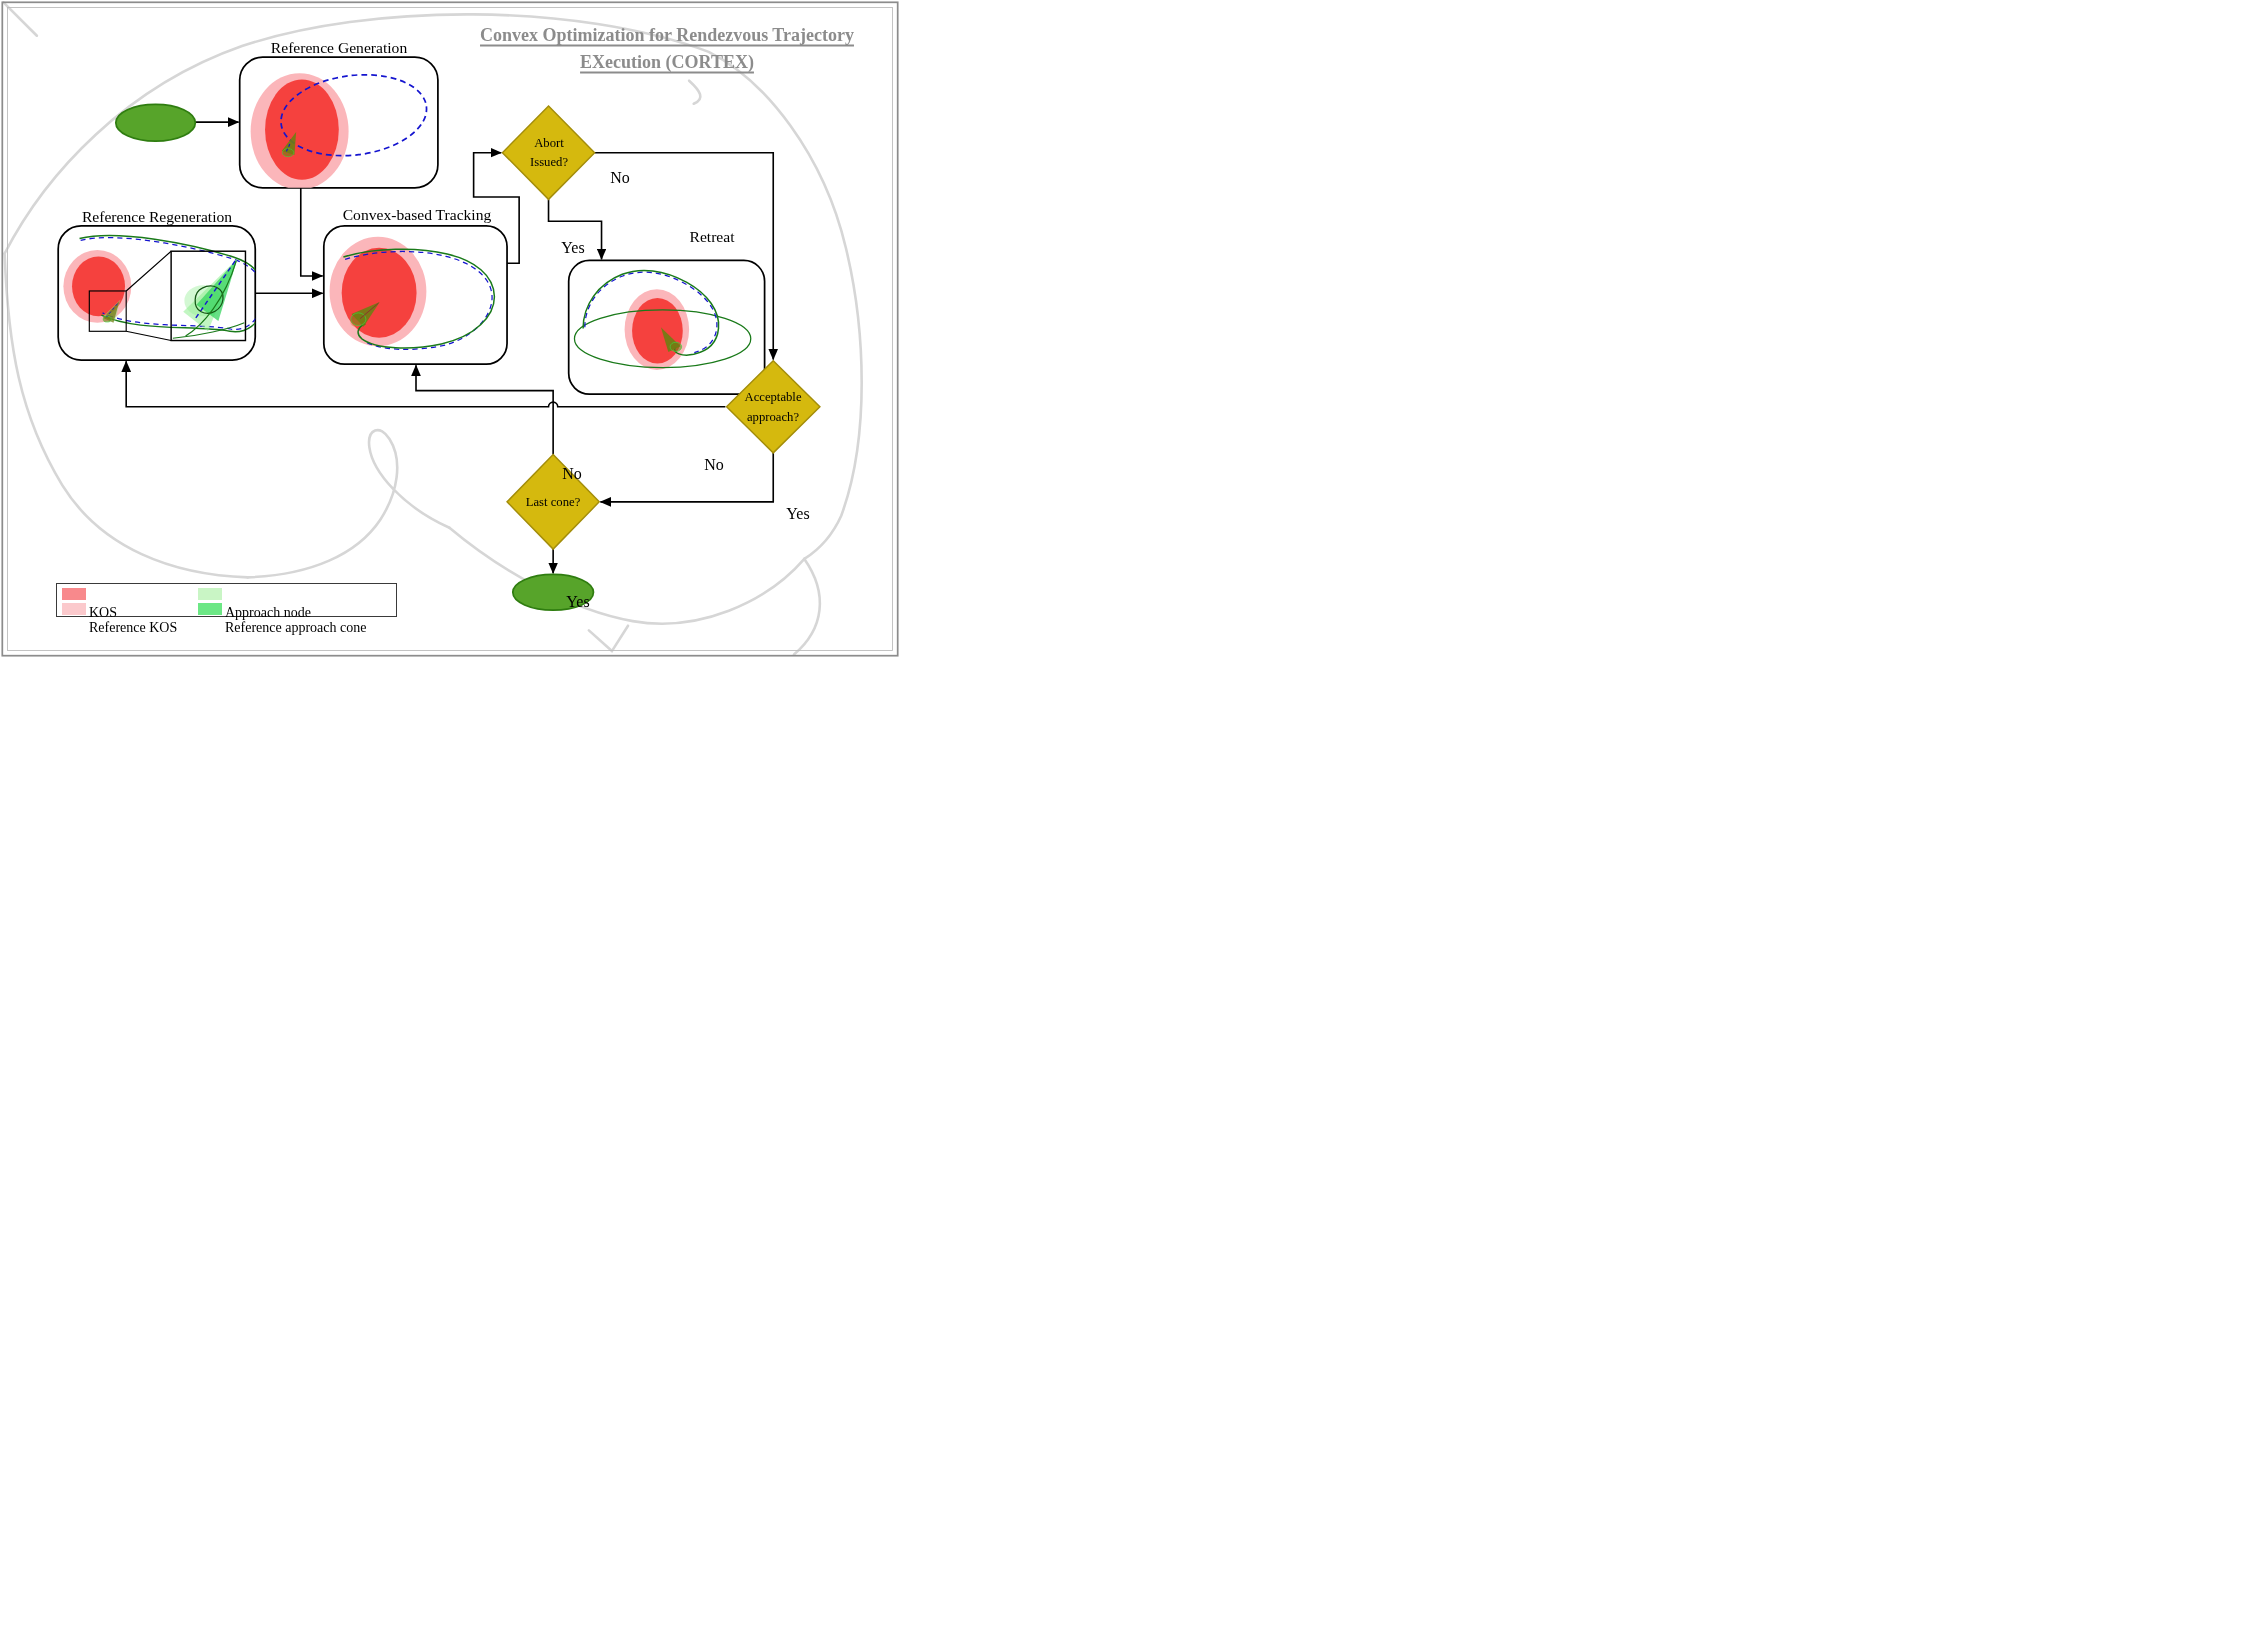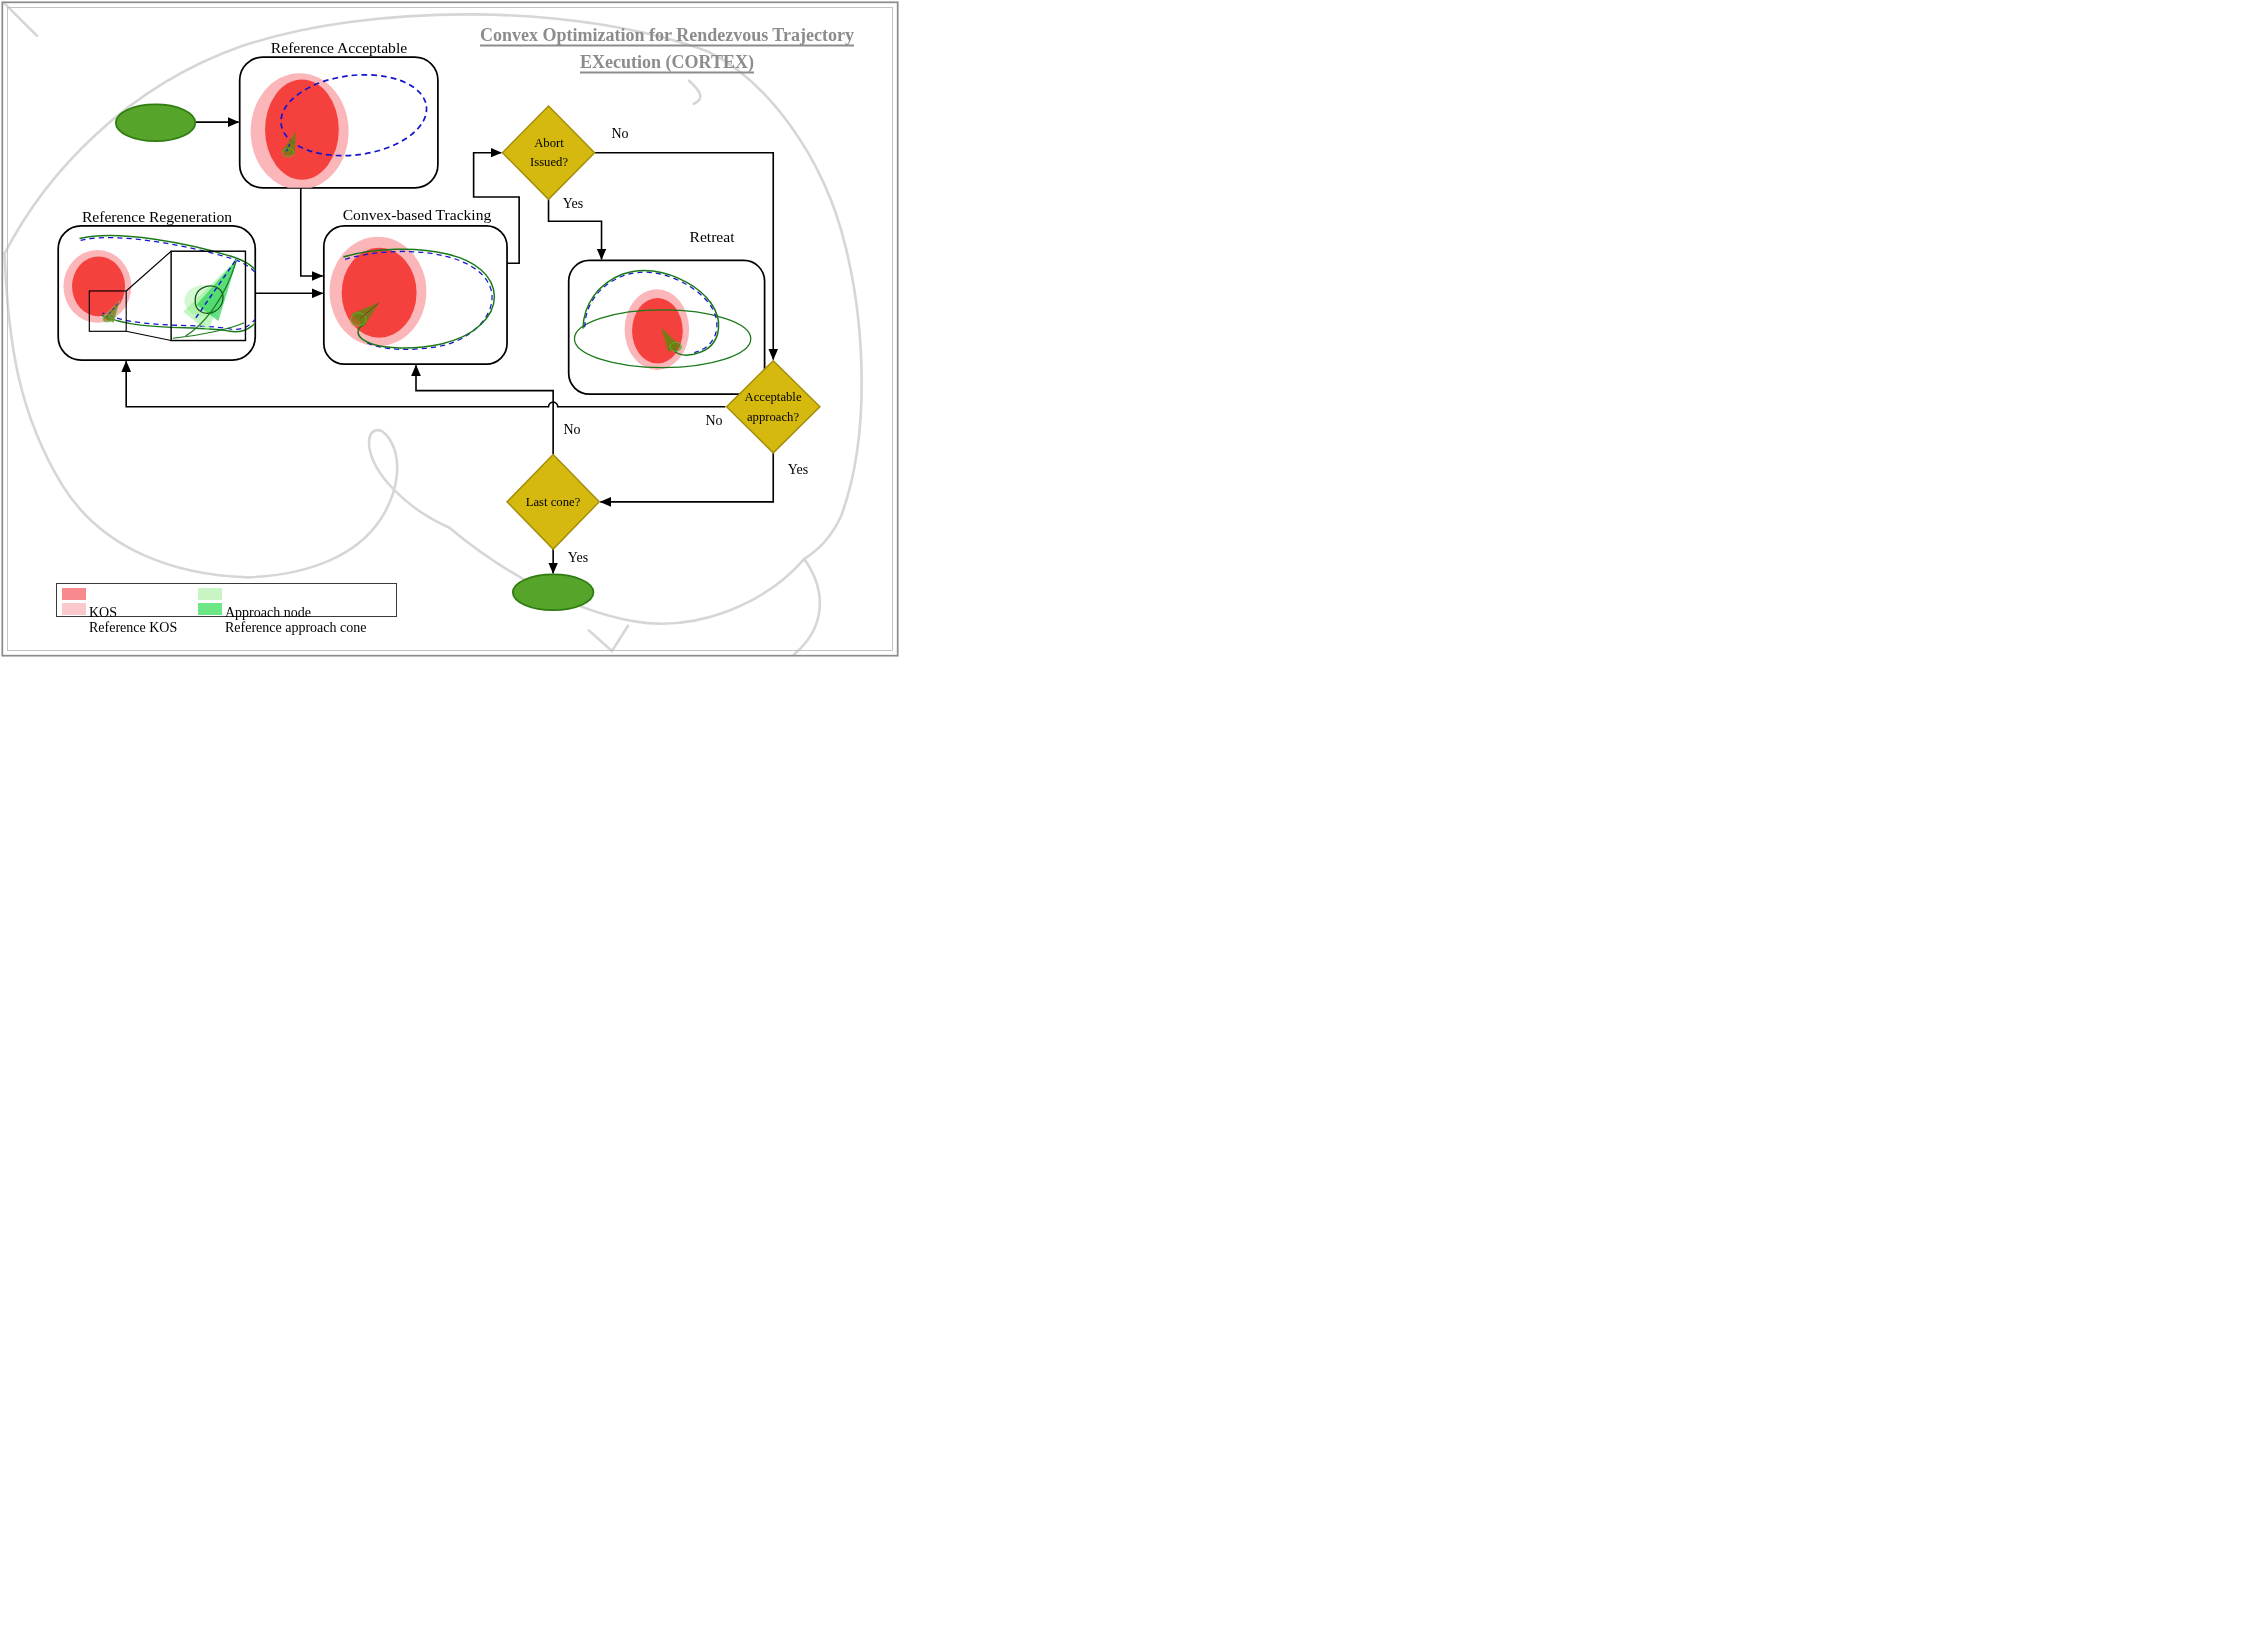--- a/index.html
+++ b/index.html
@@ -6,21 +6,21 @@
   #canvas{
     position:relative;width:900px;height:658px;background:#fff;overflow:hidden;
     font-family:"Liberation Serif","DejaVu Serif",serif;
   }
   #art{position:absolute;left:0;top:0;}
   .txt{position:absolute;transform:translate(-50%,-50%);white-space:nowrap;color:#000;}
   .title-line{font-size:18px;font-weight:bold;color:#8c8c8c;text-decoration:underline;text-decoration-thickness:1.7px;text-underline-offset:4px;}
   .node-label{font-size:15.6px;}
   .diamond-label{font-size:12.7px;line-height:18px;text-align:center;}
   .terminal-label{font-size:15px;color:#fff;margin-top:32px;}
-  .edge-label{font-size:14px;}
+  .edge-label{font-size:16px;margin-top:44px;}
   .legend{
     position:absolute;left:56px;top:583px;width:341px;height:34px;
     border:1.4px solid #3a3a3a;background:#fff;box-sizing:border-box;
   }
   .legend .sw{position:absolute;width:24px;height:11.5px;}
   .legend .ll{position:absolute;font-size:14px;line-height:14px;color:#000;margin-top:19px;}
 </style>
 </head>
 <body>
 
@@ -133,21 +133,21 @@
   <polygon points="1342,626 1423,706 1342,786 1261,706" fill="#d5b90e" stroke="#a38d0a" stroke-width="2.5"></polygon>
   <polygon points="960,789 1040,871 960,953 880,871" fill="#d5b90e" stroke="#a38d0a" stroke-width="2.5"></polygon>
 
   <ellipse cx="270" cy="213" rx="69" ry="32" fill="#57a42a" stroke="#2f7d10" stroke-width="3"></ellipse>
   <ellipse cx="960" cy="1028" rx="70" ry="31" fill="#57a42a" stroke="#2f7d10" stroke-width="3"></ellipse>
 </svg>
 
 <div class="txt title-line" style="left:667px;top:35px;">Convex Optimization for Rendezvous Trajectory</div>
 <div class="txt title-line" style="left:667px;top:62px;">EXecution (CORTEX)</div>
 
-<div class="txt node-label" style="left:339px;top:48px;">Reference Acceptable</div>
+<div class="txt node-label" style="left:339px;top:48px;">Reference Generation</div>
 <div class="txt node-label" style="left:157px;top:217px;">Reference Regeneration</div>
 <div class="txt node-label" style="left:417px;top:215px;">Convex-based Tracking</div>
 <div class="txt node-label" style="left:712px;top:237px;">Retreat</div>
 
 <div class="txt terminal-label" style="left:156px;top:123px;">Start</div>
 <div class="txt terminal-label" style="left:553px;top:592px;">End</div>
 
 <div class="txt diamond-label" style="left:549px;top:143px;">Abort</div>
 <div class="txt diamond-label" style="left:549px;top:162px;">Issued?</div>
 <div class="txt diamond-label" style="left:773px;top:397px;">Acceptable</div>

